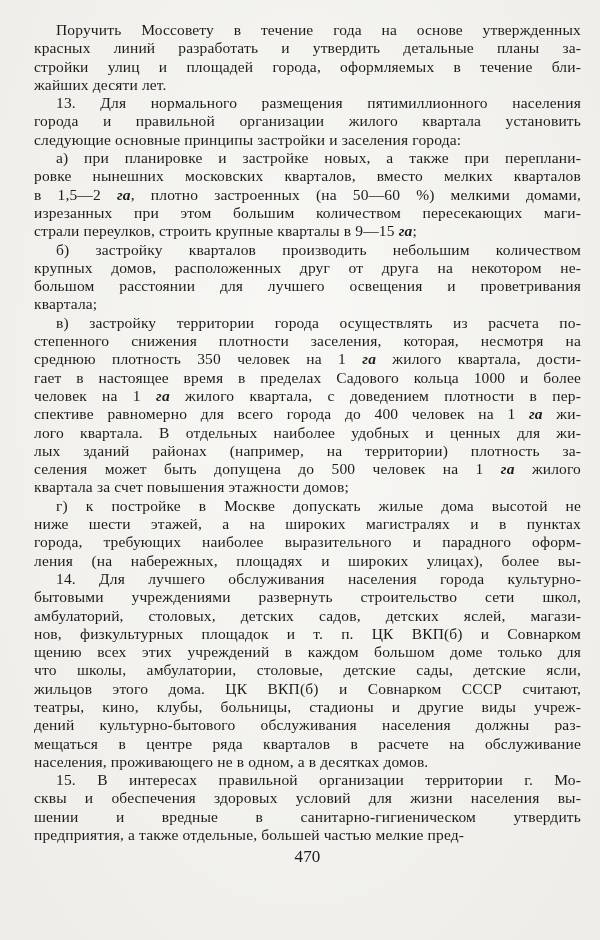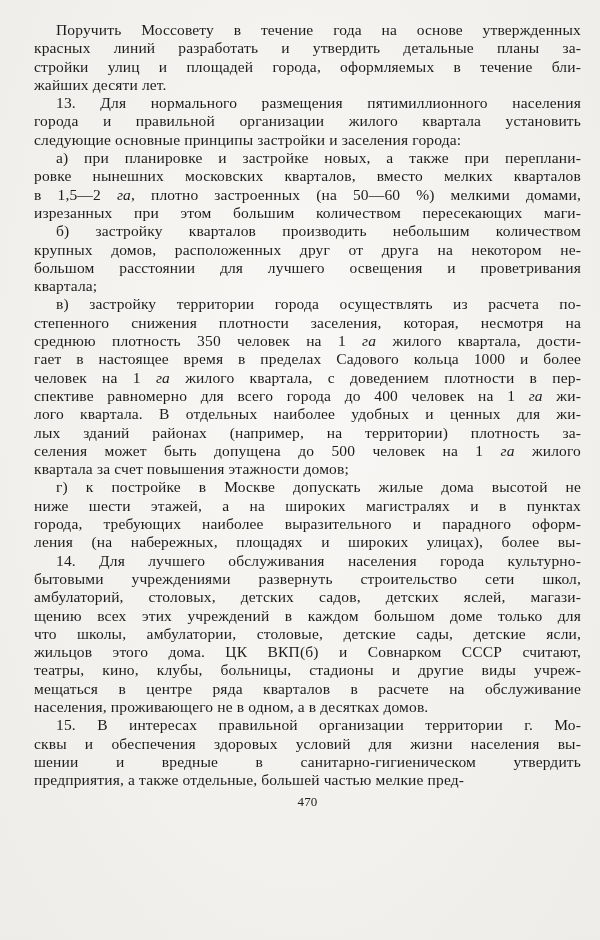--- a/index.html
+++ b/index.html
@@ -26,25 +26,25 @@
     text-align:justify;
     text-align-last:justify;
     height:18.3px;
     white-space:nowrap;
   }
   .line.last {
     text-align:left;
     text-align-last:left;
   }
   .line.first { text-indent:22px; }
-  .line i { font-style:italic; }
+  .line i { font-style:italic;font-weight:bold; }
   .pagenum {
     text-align:center;
     margin-top:4px;
-    font-size:13px;
+    font-size:17px;
     font-family:"Liberation Serif","DejaVu Serif",serif;
     color:var(--ink);
   }
 </style>
 </head>
 <body>
 
 <main class="page">
   <div>
       <div class="para">
@@ -56,20 +56,21 @@
       <div class="para">
         <div class="line first">13. Для нормального размещения пятимиллионного населения</div>
         <div class="line">города и правильной организации жилого квартала установить</div>
         <div class="line last">следующие основные принципы застройки и заселения города:</div>
       </div>
       <div class="para">
         <div class="line first">а) при планировке и застройке новых, а также при переплани-</div>
         <div class="line">ровке нынешних московских кварталов, вместо мелких кварталов</div>
         <div class="line">в 1,5—2 <i>га</i>, плотно застроенных (на 50—60 %) мелкими домами,</div>
         <div class="line">изрезанных при этом большим количеством пересекающих маги-</div>
+        <div class="line last">страли переулков, строить крупные кварталы в 9—15 <i>га</i>;</div>
       </div>
       <div class="para">
         <div class="line first">б) застройку кварталов производить небольшим количеством</div>
         <div class="line">крупных домов, расположенных друг от друга на некотором не-</div>
         <div class="line">большом расстоянии для лучшего освещения и проветривания</div>
         <div class="line last">квартала;</div>
       </div>
       <div class="para">
         <div class="line first">в) застройку территории города осуществлять из расчета по-</div>
         <div class="line">степенного снижения плотности заселения, которая, несмотря на</div>
@@ -85,24 +86,26 @@
       <div class="para">
         <div class="line first">г) к постройке в Москве допускать жилые дома высотой не</div>
         <div class="line">ниже шести этажей, а на широких магистралях и в пунктах</div>
         <div class="line">города, требующих наиболее выразительного и парадного оформ-</div>
         <div class="line">ления (на набережных, площадях и широких улицах), более вы-</div>
       </div>
       <div class="para">
         <div class="line first">14. Для лучшего обслуживания населения города культурно-</div>
         <div class="line">бытовыми учреждениями развернуть строительство сети школ,</div>
         <div class="line">амбулаторий, столовых, детских садов, детских яслей, магази-</div>
+        <div class="line">нов, физкультурных площадок и т. п. ЦК ВКП(б) и Совнарком</div>
         <div class="line">щению всех этих учреждений в каждом большом доме только для</div>
         <div class="line">что школы, амбулатории, столовые, детские сады, детские ясли,</div>
         <div class="line">жильцов этого дома. ЦК ВКП(б) и Совнарком СССР считают,</div>
         <div class="line">театры, кино, клубы, больницы, стадионы и другие виды учреж-</div>
+        <div class="line">дений культурно-бытового обслуживания населения должны раз-</div>
         <div class="line">мещаться в центре ряда кварталов в расчете на обслуживание</div>
         <div class="line last">населения, проживающего не в одном, а в десятках домов.</div>
       </div>
       <div class="para">
         <div class="line first">15. В интересах правильной организации территории г. Мо-</div>
         <div class="line">сквы и обеспечения здоровых условий для жизни населения вы-</div>
         <div class="line">шении и вредные в санитарно-гигиеническом утвердить</div>
         <div class="line last">предприятия, а также отдельные, большей частью мелкие пред-</div>
       </div>
     </div>

